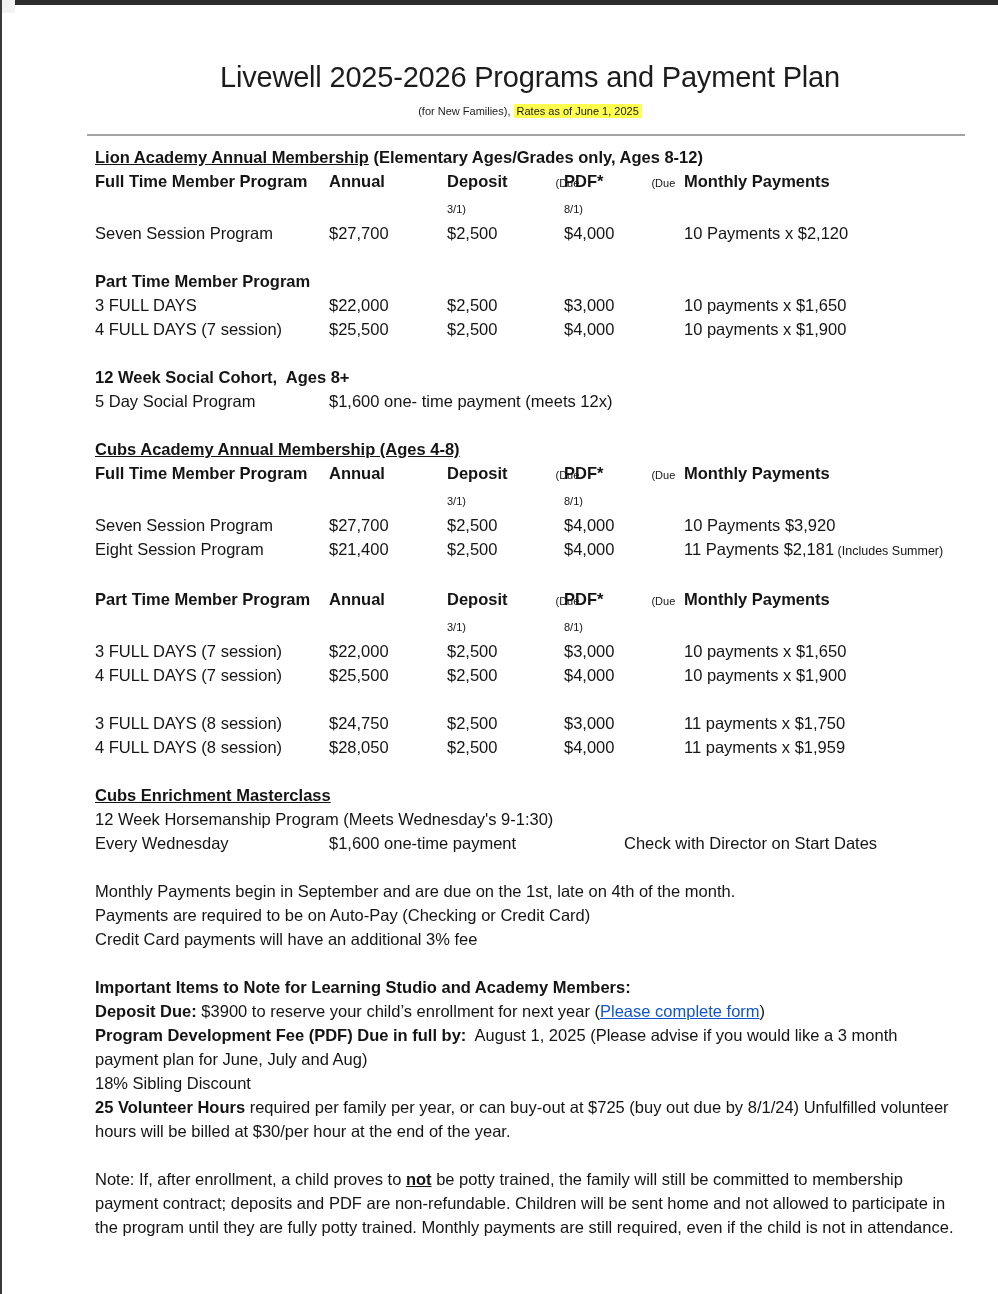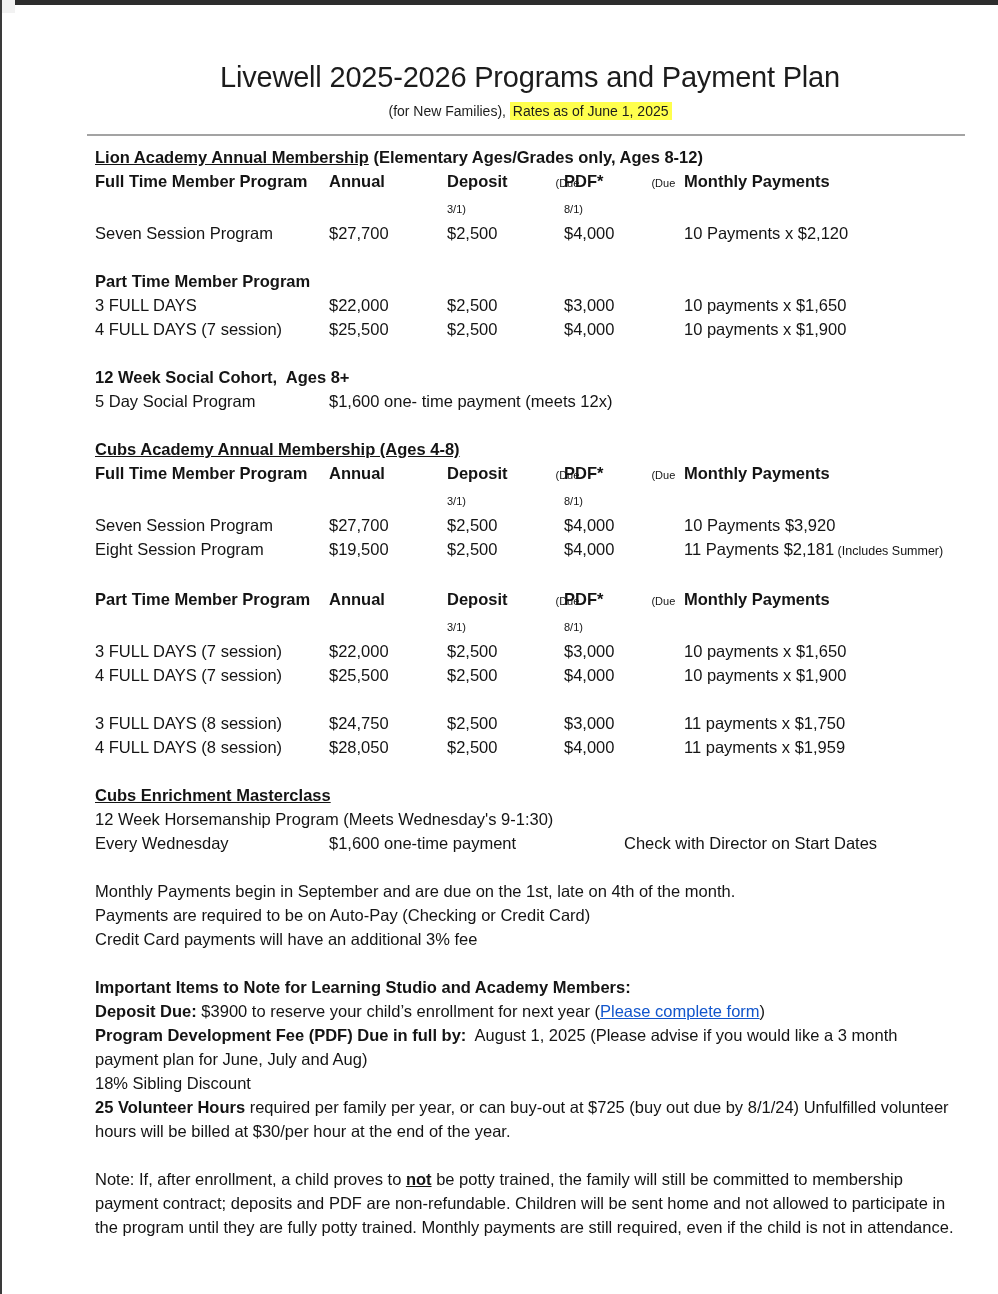--- a/index.html
+++ b/index.html
@@ -10,21 +10,21 @@
   }
   .topbar{position:absolute;top:0;left:0;width:998px;height:5px;background:#2d2d2d;}
   .topbar-notch{position:absolute;top:0;left:2px;width:13px;height:13px;background:#f2f2f2;}
   .left-edge{position:absolute;top:0;left:0;width:2px;height:1294px;background:#3a3a3a;}
   .content{position:absolute;left:95px;top:44px;width:870px;}
   .title{
     text-align:center;font-size:29px;line-height:34px;font-weight:400;
     color:#1c1c1c;letter-spacing:-0.2px;margin-top:16px;white-space:pre-wrap;
   }
   .subtitle{
-    text-align:center;font-size:14px;line-height:20px;margin-top:7px;
+    text-align:center;font-size:11px;line-height:20px;margin-top:7px;
     color:#1c1c1c;white-space:pre-wrap;
   }
   .hl{background:#ffff4d;padding:1px 3px;}
   .divider{border:none;border-top:2px solid #a3a3a3;margin:13px 0 0 -8px;width:878px;}
   .doc{margin-top:9px;font-size:16.5px;line-height:24px;}
   .line{min-height:24px;white-space:pre-wrap;}
   .blank{height:24px;}
   .b{font-weight:bold;}
   .u{text-decoration:underline;text-align:right;}
   .small{font-size:11px;padding-left:48px;}
@@ -111,21 +111,21 @@
 
     <div class="line grid5">
       <span>Seven Session Program</span>
       <span>$27,700</span>
       <span>$2,500</span>
       <span>$4,000</span>
       <span>10 Payments $3,920</span>
     </div>
     <div class="line grid5">
       <span>Eight Session Program</span>
-      <span>$19,500</span>
+      <span>$21,400</span>
       <span>$2,500</span>
       <span>$4,000</span>
       <span><span>11 Payments $2,181</span><span class="note-sm"> (Includes Summer)</span></span>
     </div>
 
     <div class="blank"></div>
 
     <div class="line grid5">
       <span class="b">Part Time Member Program</span>
       <span class="b">Annual</span>

